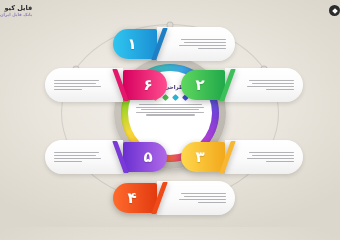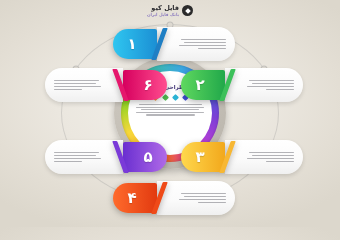--- a/index.html
+++ b/index.html
@@ -10,21 +10,21 @@
     font-family: "DejaVu Sans", "Liberation Sans", sans-serif;
   }
   body {
     position: relative;
     background:
       radial-gradient(ellipse 70% 60% at 48% 45%, #f2efe9 0%, #ebe7df 45%, #e3ded4 75%, #dcd7cc 100%);
   }
   
   .logo-wrap {
     position:absolute; left:0; right:0; top:5px;
-    display:flex; align-items:center; justify-content:center; gap:3px;
+    display:flex; align-items:center; justify-content:space-between; gap:3px;
   }
   .logo-mark {
     width:11px; height:11px; border-radius:50%;
     background:#2b2b2b;
     display:flex; align-items:center; justify-content:center;
     flex:0 0 auto;
   }
   .logo-mark i {
     display:block; width:4px; height:4px; background:#fff;
     transform: rotate(45deg);

